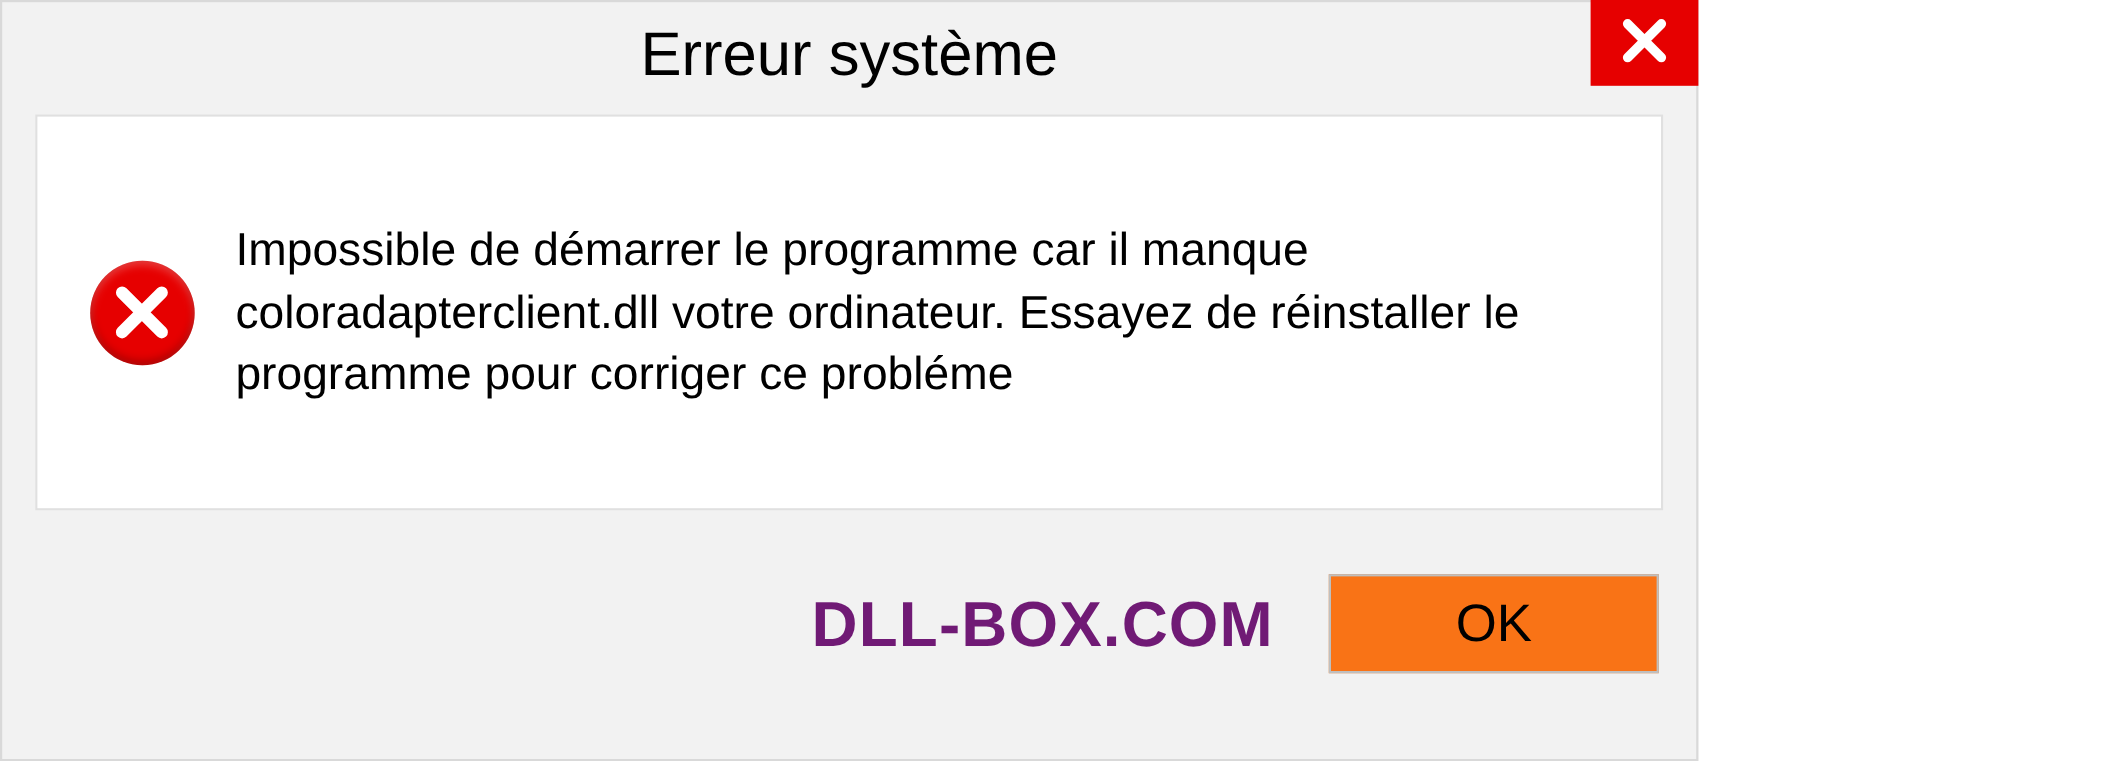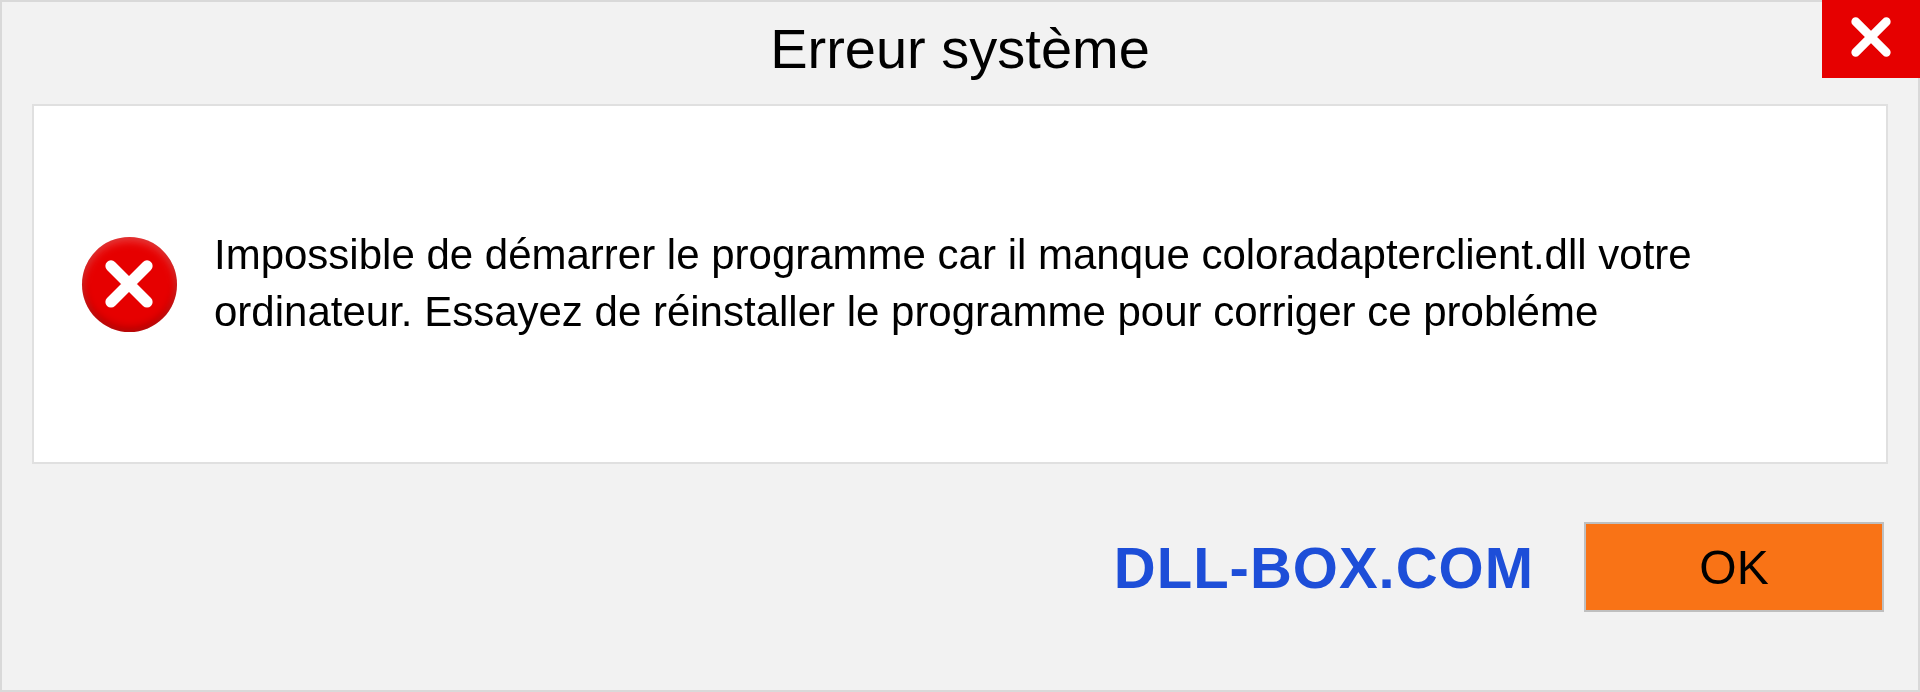--- a/index.html
+++ b/index.html
@@ -8,21 +8,21 @@
       box-sizing: border-box;
     }
     body {
       font-family: Arial, Helvetica, sans-serif;
       background: #ffffff;
       width: 1920px;
       height: 692px;
       overflow: hidden;
     }
     .dialog {
-      width: 1920px;
+      width: 1544px;
       height: 692px;
       background: #f2f2f2;
       border: 2px solid #d9d9d9;
       position: relative;
       display: flex;
       flex-direction: column;
     }
     .titlebar {
       height: 92px;
       display: flex;
@@ -90,21 +90,21 @@
       flex: 1;
       display: flex;
       align-items: center;
       justify-content: flex-end;
       padding: 0 34px 20px 34px;
       gap: 50px;
     }
     .brand {
       font-size: 58px;
       font-weight: bold;
-      color: #1d4ed8;
+      color: #701a75;
       letter-spacing: 1px;
       font-family: Arial, Helvetica, sans-serif;
     }
     .ok-btn {
       width: 300px;
       height: 90px;
       background: #f97316;
       border: 2px solid #bfbfbf;
       font-size: 48px;
       color: #000000;

